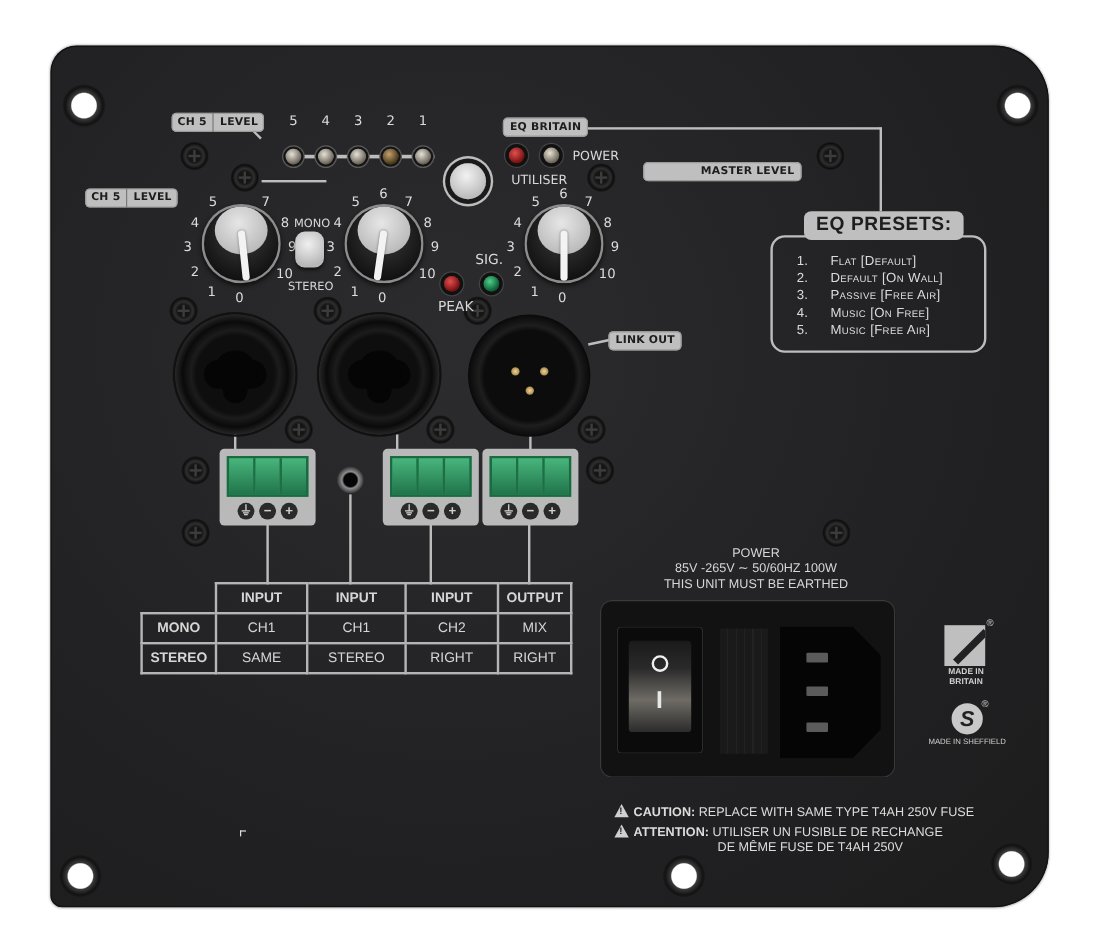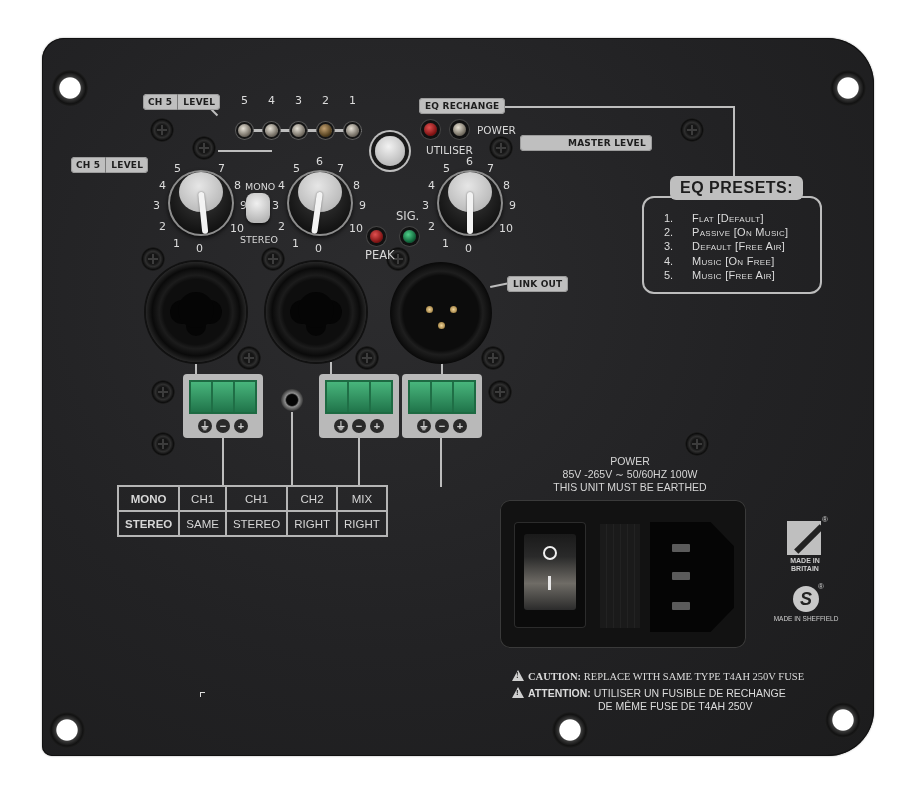--- a/index.html
+++ b/index.html
@@ -211,22 +211,22 @@
 <div class="line" style="left:441px;top:362px;width:2px;height:14px;"></div>
 
 <div class="tag tag-split" style="left:143px;top:94px;">
   <span>CH 5</span>
   <span>LEVEL</span>
 </div>
 <div class="tag tag-split" style="left:71px;top:157px;">
   <span>CH 5</span>
   <span>LEVEL</span>
 </div>
-<div class="tag" style="left:419px;top:98px;">EQ RECHANGE</div>
-<div class="tag" style="left:520px;top:135px;padding-left:48px;">MASTER LEVEL</div>
+<div class="tag" style="left:419px;top:98px;">EQ BRITAIN</div>
+<div class="tag" style="left:536px;top:135px;padding-left:48px;">MASTER LEVEL</div>
 <div class="tag" style="left:507px;top:276px;">LINK OUT</div>
 
 <div class="screw" style="left:150px;top:118px;"></div>
 <div class="screw" style="left:192px;top:136px;"></div>
 <div class="screw" style="left:489px;top:136px;"></div>
 <div class="screw" style="left:680px;top:118px;"></div>
 <div class="screw" style="left:141px;top:247px;"></div>
 <div class="screw" style="left:261px;top:247px;"></div>
 <div class="screw" style="left:386px;top:247px;"></div>
 <div class="screw" style="left:237px;top:346px;"></div>
@@ -315,25 +315,25 @@
 
 <div class="eq-box"></div>
 <div class="eq-title">EQ PRESETS:</div>
 <div class="eq-list">
   <div class="row">
       <span class="num">1.</span>
       <span class="txt">Flat [Default]</span>
     </div>
   <div class="row">
       <span class="num">2.</span>
-      <span class="txt">Passive [On Music]</span>
+      <span class="txt">Default [On Wall]</span>
     </div>
   <div class="row">
       <span class="num">3.</span>
-      <span class="txt">Default [Free Air]</span>
+      <span class="txt">Passive [Free Air]</span>
     </div>
   <div class="row">
       <span class="num">4.</span>
       <span class="txt">Music [On Free]</span>
     </div>
   <div class="row">
       <span class="num">5.</span>
       <span class="txt">Music [Free Air]</span>
     </div>
 </div>
@@ -379,20 +379,27 @@
     </div>
   <div class="terminal-syms">
     <span class="tsym">⏚</span>
     <span class="tsym">−</span>
     <span class="tsym">+</span>
   </div>
 </div>
 
 <table class="io" style="left:117px;top:485px;">
   <tbody>
+      <tr>
+    <td class="blank" style="width:62px;"></td>
+    <td class="hdr" style="width:76px;">INPUT</td>
+    <td class="hdr" style="width:82px;">INPUT</td>
+    <td class="hdr" style="width:77px;">INPUT</td>
+    <td class="hdr" style="width:59px;">OUTPUT</td>
+  </tr>
   <tr>
     <td class="rowhdr">MONO</td>
     <td>CH1</td>
     <td>CH1</td>
     <td>CH2</td>
     <td>MIX</td>
   </tr>
   <tr>
     <td class="rowhdr">STEREO</td>
     <td>SAME</td>
@@ -427,21 +434,21 @@
 <div class="logo-britain"></div>
 <div class="reg" style="left:822px;top:515px;">®</div>
 <div class="logo-britain-text">
   <div>MADE IN</div>
   <div>BRITAIN</div>
 </div>
 <div class="logo-sheffield">S</div>
 <div class="reg" style="left:818px;top:582px;">®</div>
 <div class="logo-sheffield-text">MADE IN SHEFFIELD</div>
 
-<div class="warn" style="left:512px;top:670px;font-family:Liberation Serif, serif;">
+<div class="warn" style="left:512px;top:670px;">
   <span class="warn-icon"></span><b>CAUTION:</b><span> REPLACE WITH SAME TYPE T4AH 250V FUSE</span>
 </div>
 <div class="warn" style="left:512px;top:687px;">
   <span class="warn-icon"></span><b>ATTENTION:</b><span> UTILISER UN FUSIBLE DE RECHANGE</span>
 </div>
 <div class="warn" style="left:598px;top:700px;">DE MÊME FUSE DE T4AH 250V</div>
 
 <div class="corner-mark" style="left:200px;top:692px;"></div>
 
 </body></html>

